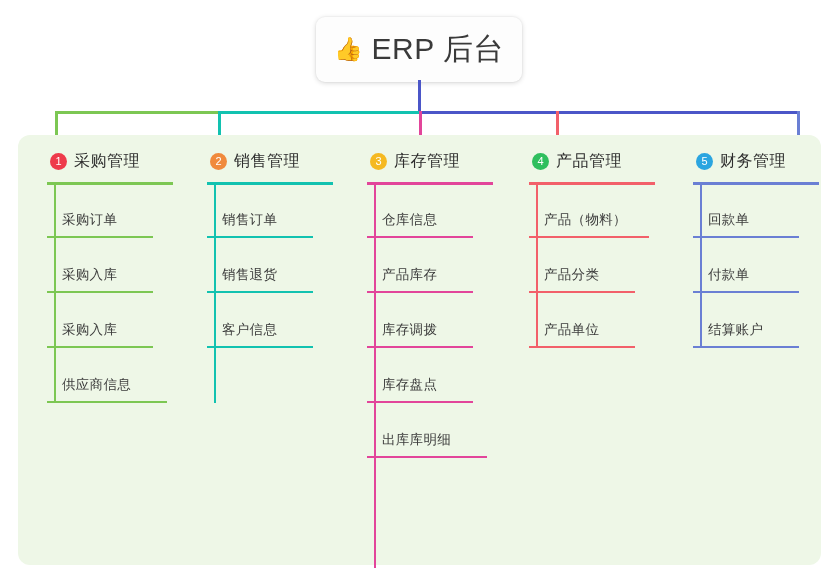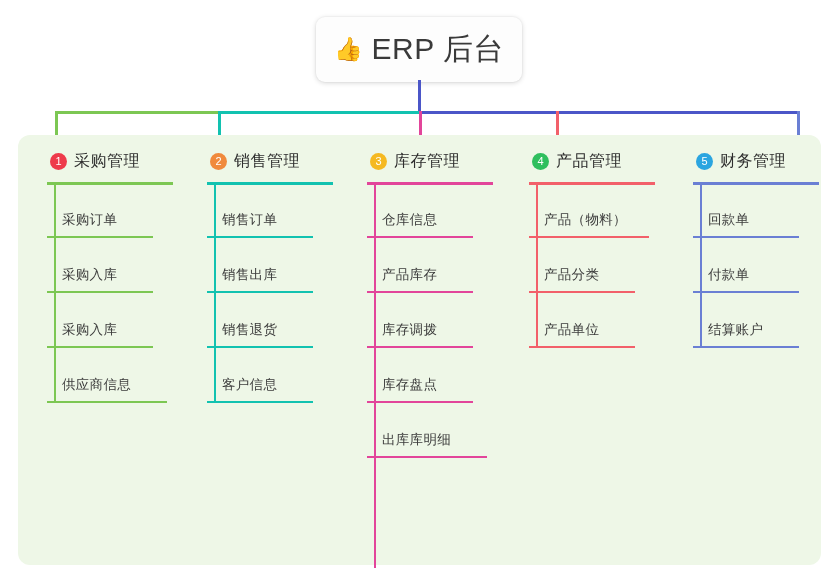--- a/index.html
+++ b/index.html
@@ -183,24 +183,20 @@
           <span class="col-title">销售管理</span>
         </div>
         <div class="col-underline" style="background: rgb(18, 194, 176);"></div>
         <div class="spine" style="background: rgb(18, 194, 176); height: 220px;"></div>
         <div class="items">
           <div class="item">
             <span class="item-label">销售订单</span>
             <div class="item-underline" style="background: rgb(18, 194, 176);"></div>
           </div>
           <div class="item">
-            <span class="item-label">销售出库</span>
-            <div class="item-underline" style="background: rgb(18, 194, 176);"></div>
-          </div>
-          <div class="item">
             <span class="item-label">销售退货</span>
             <div class="item-underline" style="background: rgb(18, 194, 176);"></div>
           </div>
           <div class="item">
             <span class="item-label">客户信息</span>
             <div class="item-underline" style="background: rgb(18, 194, 176);"></div>
           </div>
         </div>
       </div>
       <div class="column" style="left: 332px; top: 11px;">

